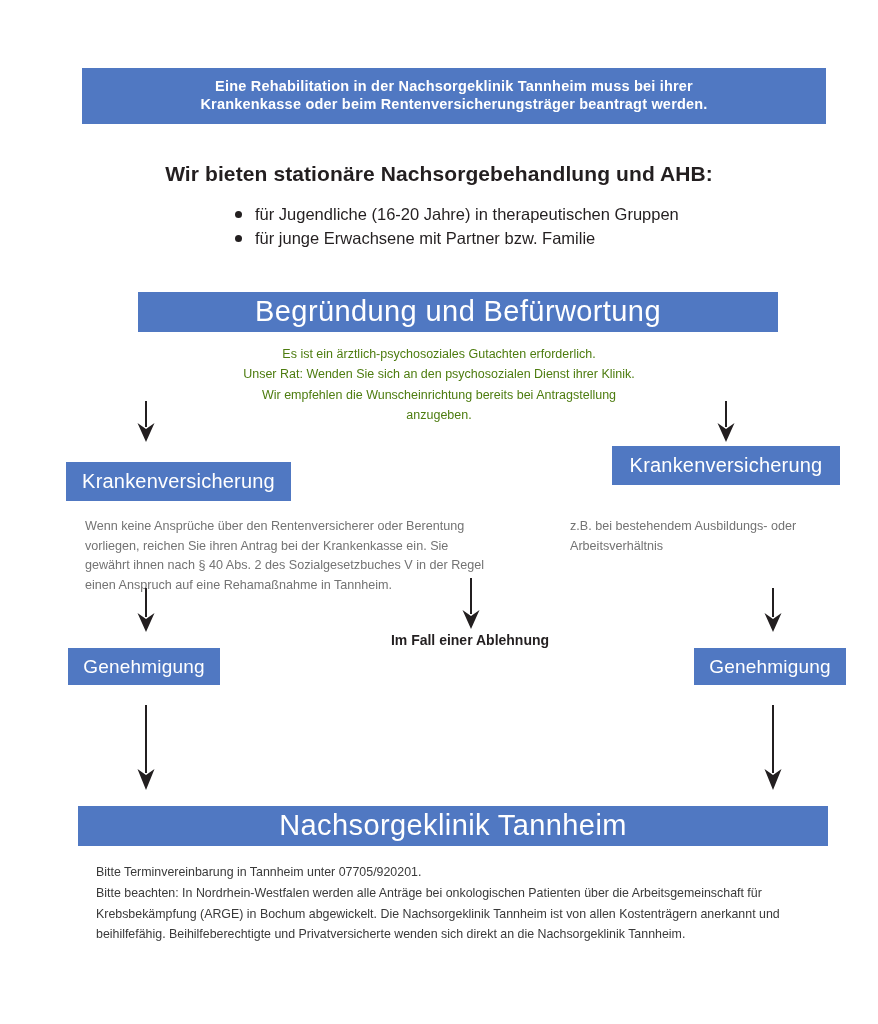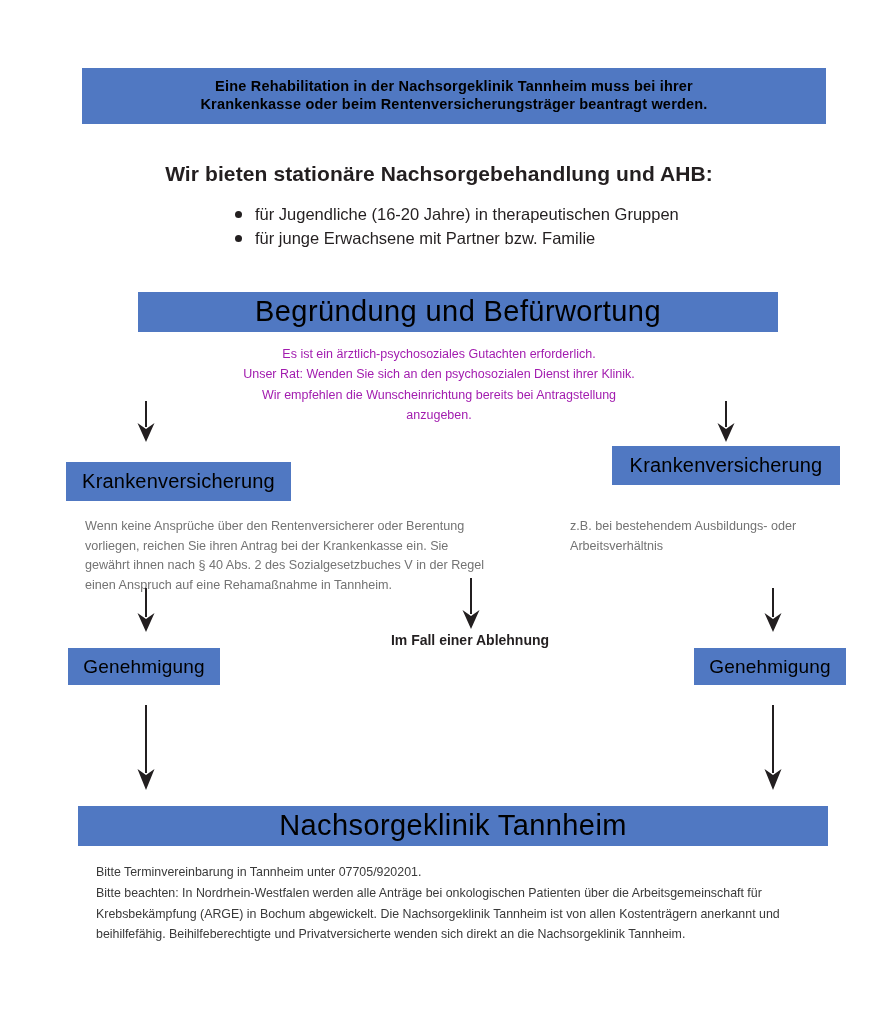--- a/index.html
+++ b/index.html
@@ -17,21 +17,21 @@
     width: 878px;
     height: 1024px;
     background: #ffffff;
     overflow: hidden;
   }
 
   
   .bar {
     position: absolute;
     background: #5078c2;
-    color: #000000;
+    color: #ffffff;
     text-align: center;
     box-sizing: border-box;
     display: flex;
     align-items: center;
     justify-content: center;
     line-height: 1.22;
     letter-spacing: 0.2px;
   }
   
   .bar::after {
@@ -95,21 +95,21 @@
     top: 8px;
     width: 7px;
     height: 7px;
     border-radius: 50%;
     background: #231f20;
   }
   .center-note {
     font-size: 12.5px;
     line-height: 1.62;
     text-align: center;
-    color: #a21caf;
+    color: #4d7c0f;
   }
   .desc {
     font-size: 12.6px;
     line-height: 1.55;
     color: #737373;
     margin-top: 20px;
   }
   .reject {
     font-size: 14px;
     font-weight: 700;

